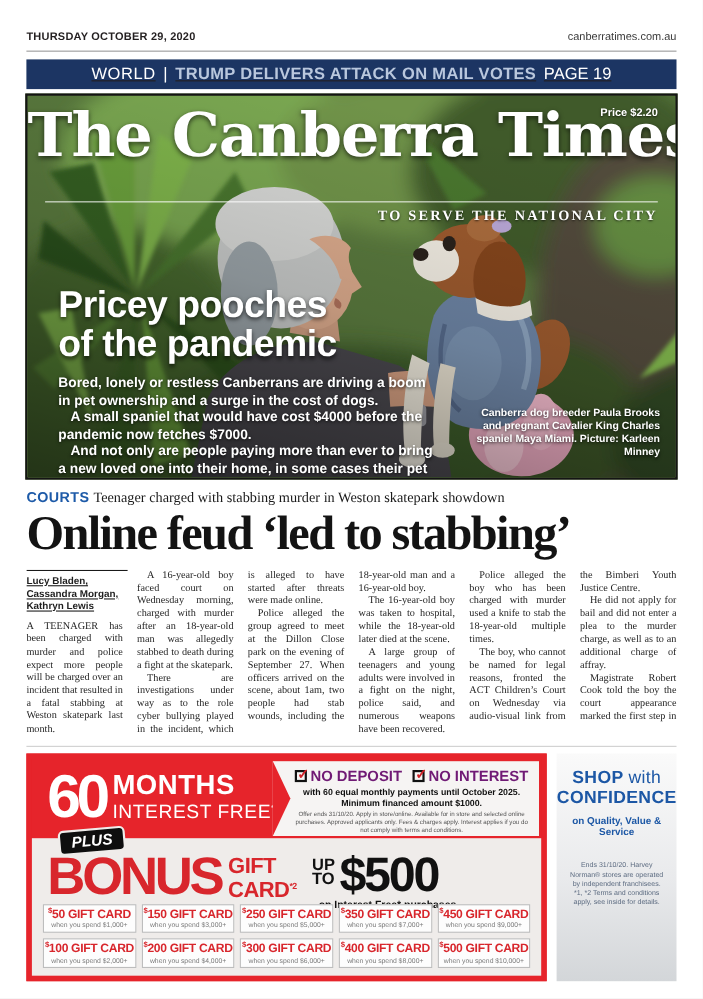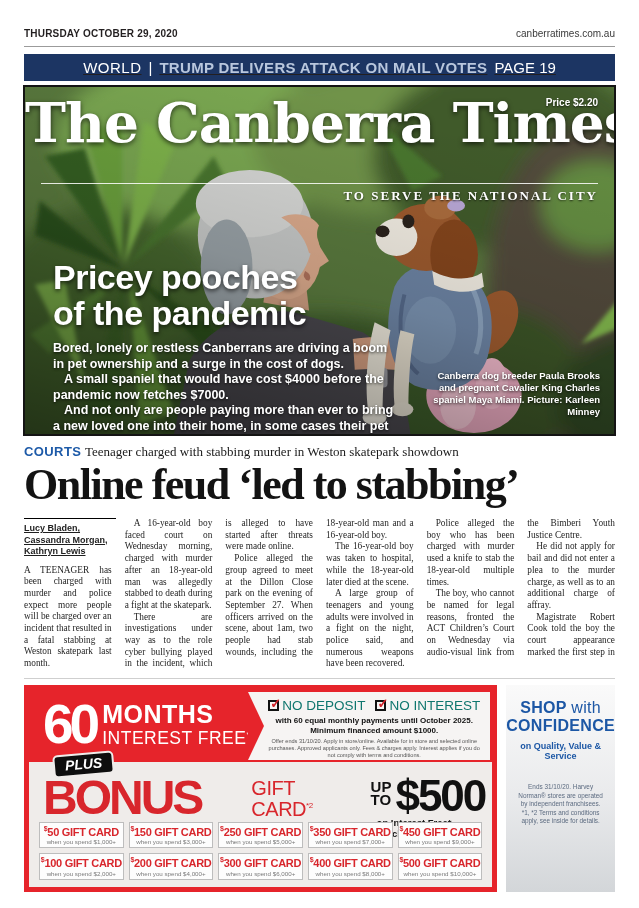--- a/index.html
+++ b/index.html
@@ -92,34 +92,34 @@
   .sup { font-size:8px; vertical-align:super; }
   .ad-white {
     position:absolute; right:2px; top:2px; width:242px; height:68px;
     background:#f6f4f3; padding:6px 6px 0 16px; text-align:center;
   }
   .ad-arrow {
     position:absolute; left:0; top:0; width:0; height:0;
     border-top:34px solid transparent; border-bottom:34px solid transparent;
     border-left:16px solid #e6242b;
   }
-  .check-row { display:flex; justify-content:center; gap:10px; font-size:13.5px; font-weight:normal; color:#0f766e; }
+  .check-row { display:flex; justify-content:center; gap:10px; font-size:13.5px; font-weight:bold; color:#701a75; }
   .chk { display:inline-block; width:11px; height:11px; border:2px solid #111; position:relative; margin-right:3px; top:1px; }
   .chk::after { content:"✓"; position:absolute; left:0; top:-6px; color:#cf2127; font-size:13px; font-weight:bold; }
   .ad-terms { margin-top:3px; font-size:8px; font-weight:bold; line-height:9.5px; color:#111; }
   .ad-fine { margin-top:3px; font-size:5.6px; line-height:6.8px; color:#555; }
   .ad-bottom { position:relative; height:125px; background:#efecea; }
   .plus-badge {
     position:absolute; left:24px; top:-9px; transform:rotate(-5deg);
     background:#0e0e0e; color:#fff; font-weight:bold; font-style:italic; font-size:14px;
     padding:1px 10px 2px 10px; border-radius:5px; border:2px solid #efecea; z-index:3;
   }
-  .bonus-row { display:flex; align-items:flex-start; padding:14px 0 0 14px;gap:44px; }
+  .bonus-row { display:flex; align-items:flex-start; padding:14px 0 0 14px; }
   .bonus { color:#d8262c; font-size:48px; font-weight:bold; letter-spacing:-3px; line-height:44px; }
-  .giftcard-stack { color:#d8262c; font-weight:normal; font-size:20px; line-height:17px; letter-spacing:-.5px; margin:4px 0 0 6px; }
+  .giftcard-stack { color:#d8262c; font-weight:bold; font-size:20px; line-height:17px; letter-spacing:-.5px; margin:4px 0 0 6px; }
   .upto-group { margin-left:14px; display:flex; flex-direction:column; }
   .upto-row { display:flex; align-items:flex-start; }
   .upto { color:#111; font-weight:bold; font-size:15px; line-height:12.5px; margin-top:5px; }
   .amount { color:#111; font-weight:bold; font-size:44px; letter-spacing:-2px; line-height:40px; margin-left:4px; }
   .on-purch { font-size:9.5px; font-weight:bold; color:#111; margin:1px 0 0 6px; }
   .cards-grid {
     position:absolute; left:10px; right:10px; bottom:7px;
     display:grid; grid-template-columns:repeat(5,1fr); gap:5px;
   }
   .gift-card { background:#fdfdfd; border:1px solid #bdbdbd; text-align:center; padding:2px 0 2px 0; }

